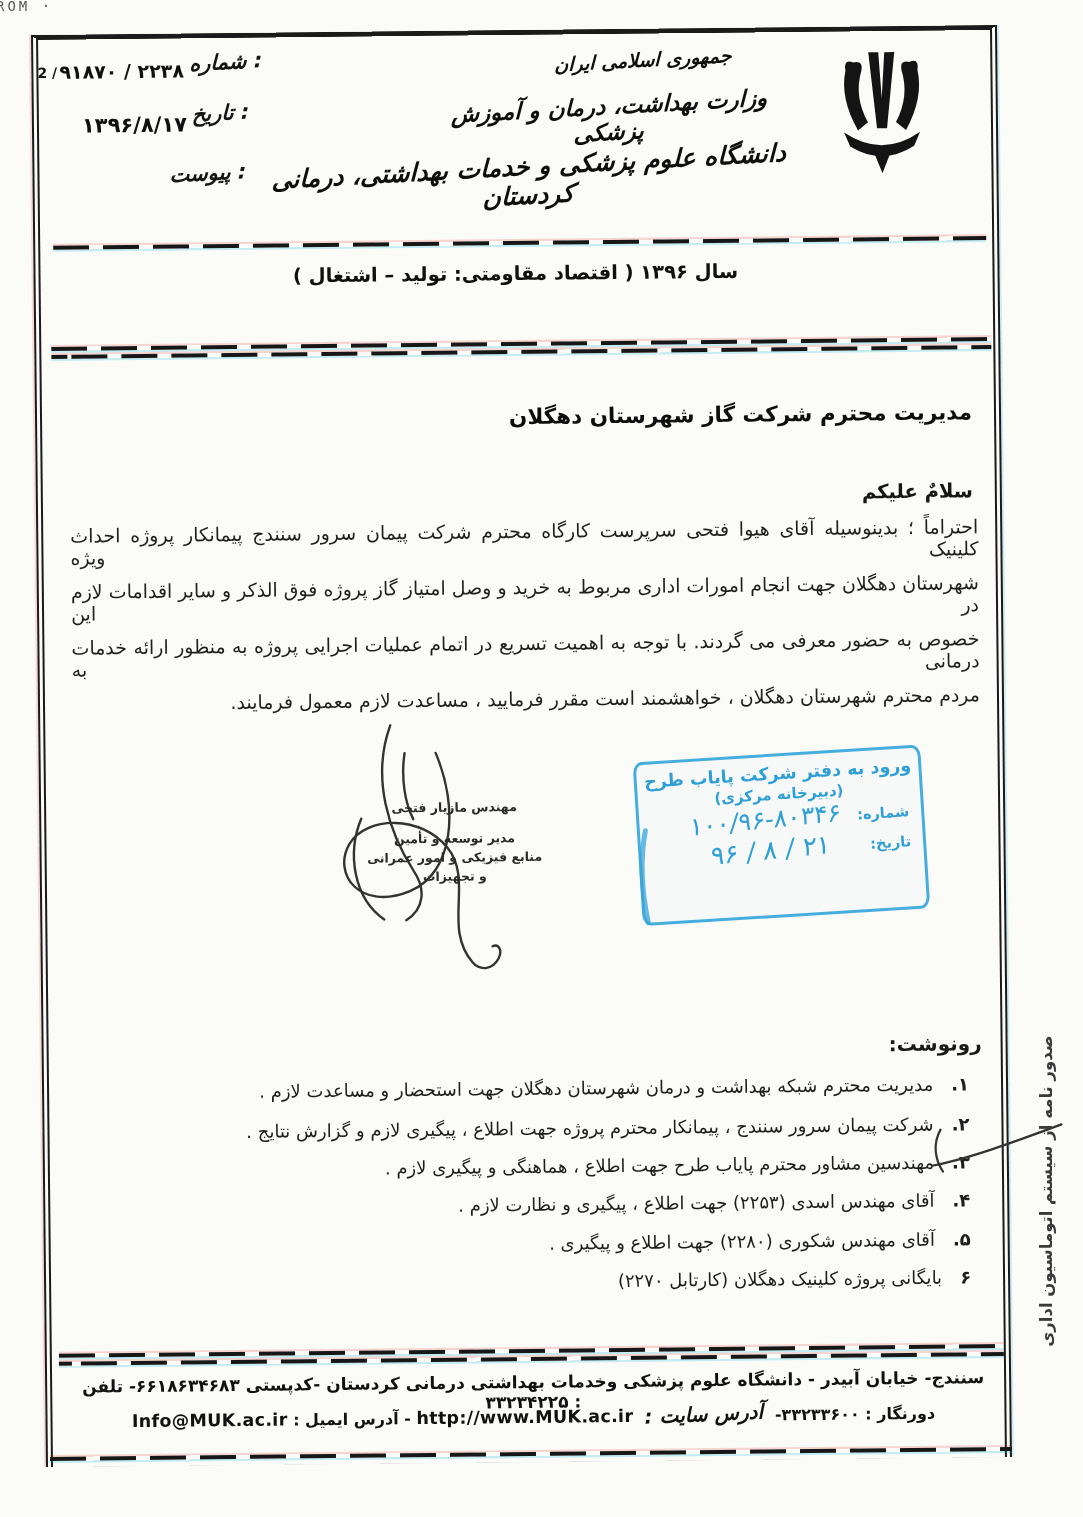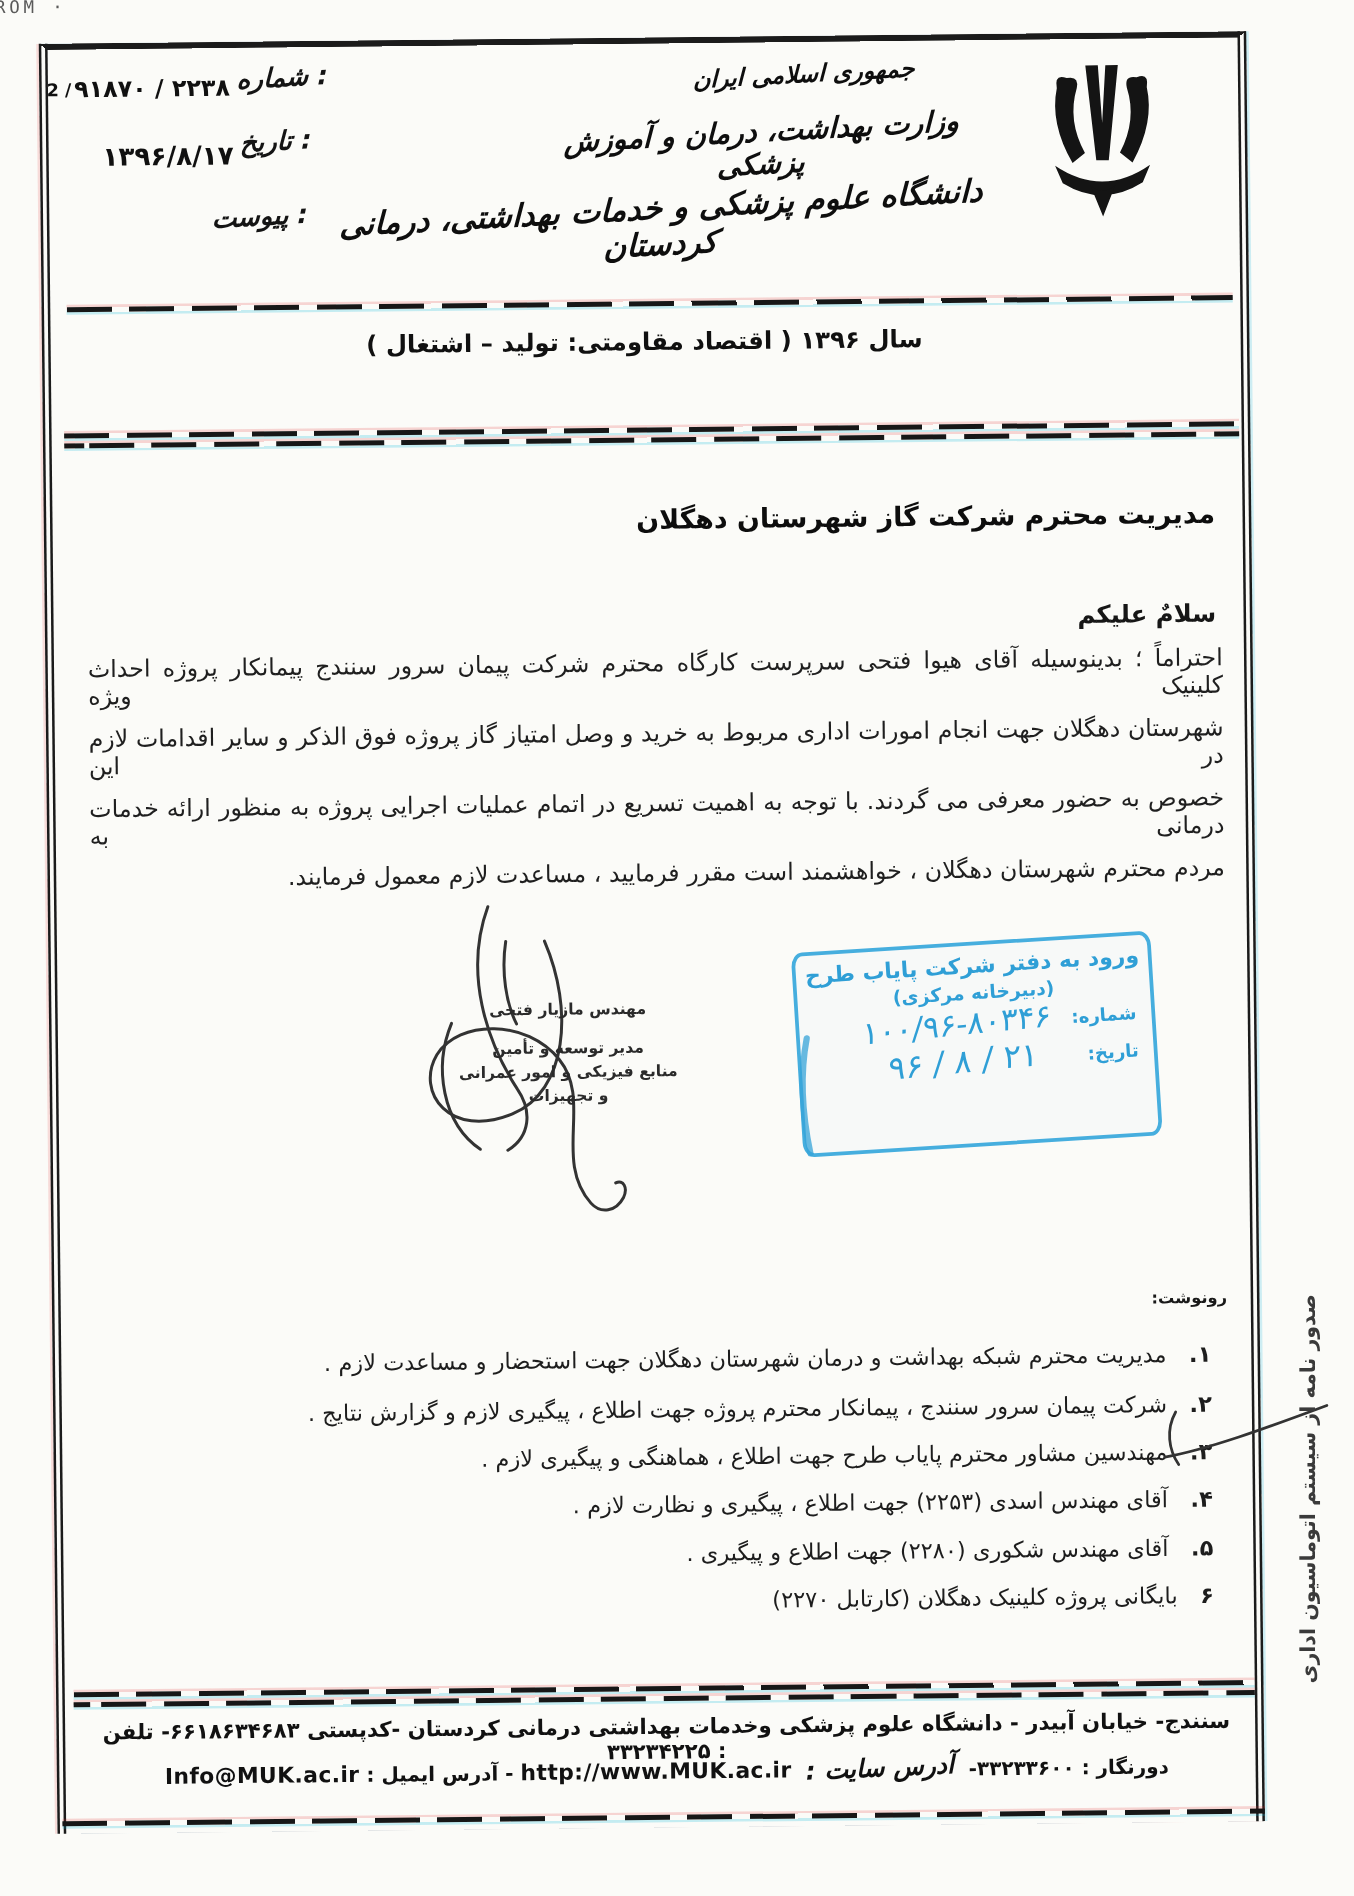--- a/index.html
+++ b/index.html
@@ -59,21 +59,21 @@
   }
   .stamp-l1{font-size:17.5px;font-weight:700;text-align:center;margin-top:7px;letter-spacing:.5px;}
   .stamp-l2{font-size:15px;font-weight:700;text-align:center;margin-top:2px;}
   .stamp-row{display:flex;align-items:center;padding:0 12px;margin-top:1px;}
   .stamp-label{font-size:14.5px;font-weight:700;}
   .stamp-val{
     font-size:25px;font-weight:400;margin-right:16px;
     transform:rotate(-2deg) skewX(-7deg);letter-spacing:1px;
   }
   .stamp-val-date{margin-right:40px;font-size:26px;}
-  .cc-label{position:absolute;top:1036px;right:105px;font-size:13px;font-weight:700;direction:rtl;color:#191919;}
+  .cc-label{position:absolute;top:1036px;right:105px;font-size:20px;font-weight:700;direction:rtl;color:#191919;}
   .cc-item{
     position:absolute;right:118px;direction:rtl;white-space:nowrap;font-size:18px;color:#1d1d1d;
   }
   .cc-num{display:inline-block;margin-left:18px;font-weight:700;}
   .footer-line1{
     position:absolute;top:1372px;left:70px;width:912px;text-align:center;direction:rtl;
     font-weight:700;font-size:17px;color:#111;
   }
   .footer-line2{
     position:absolute;top:1404px;left:70px;width:912px;text-align:center;direction:rtl;

